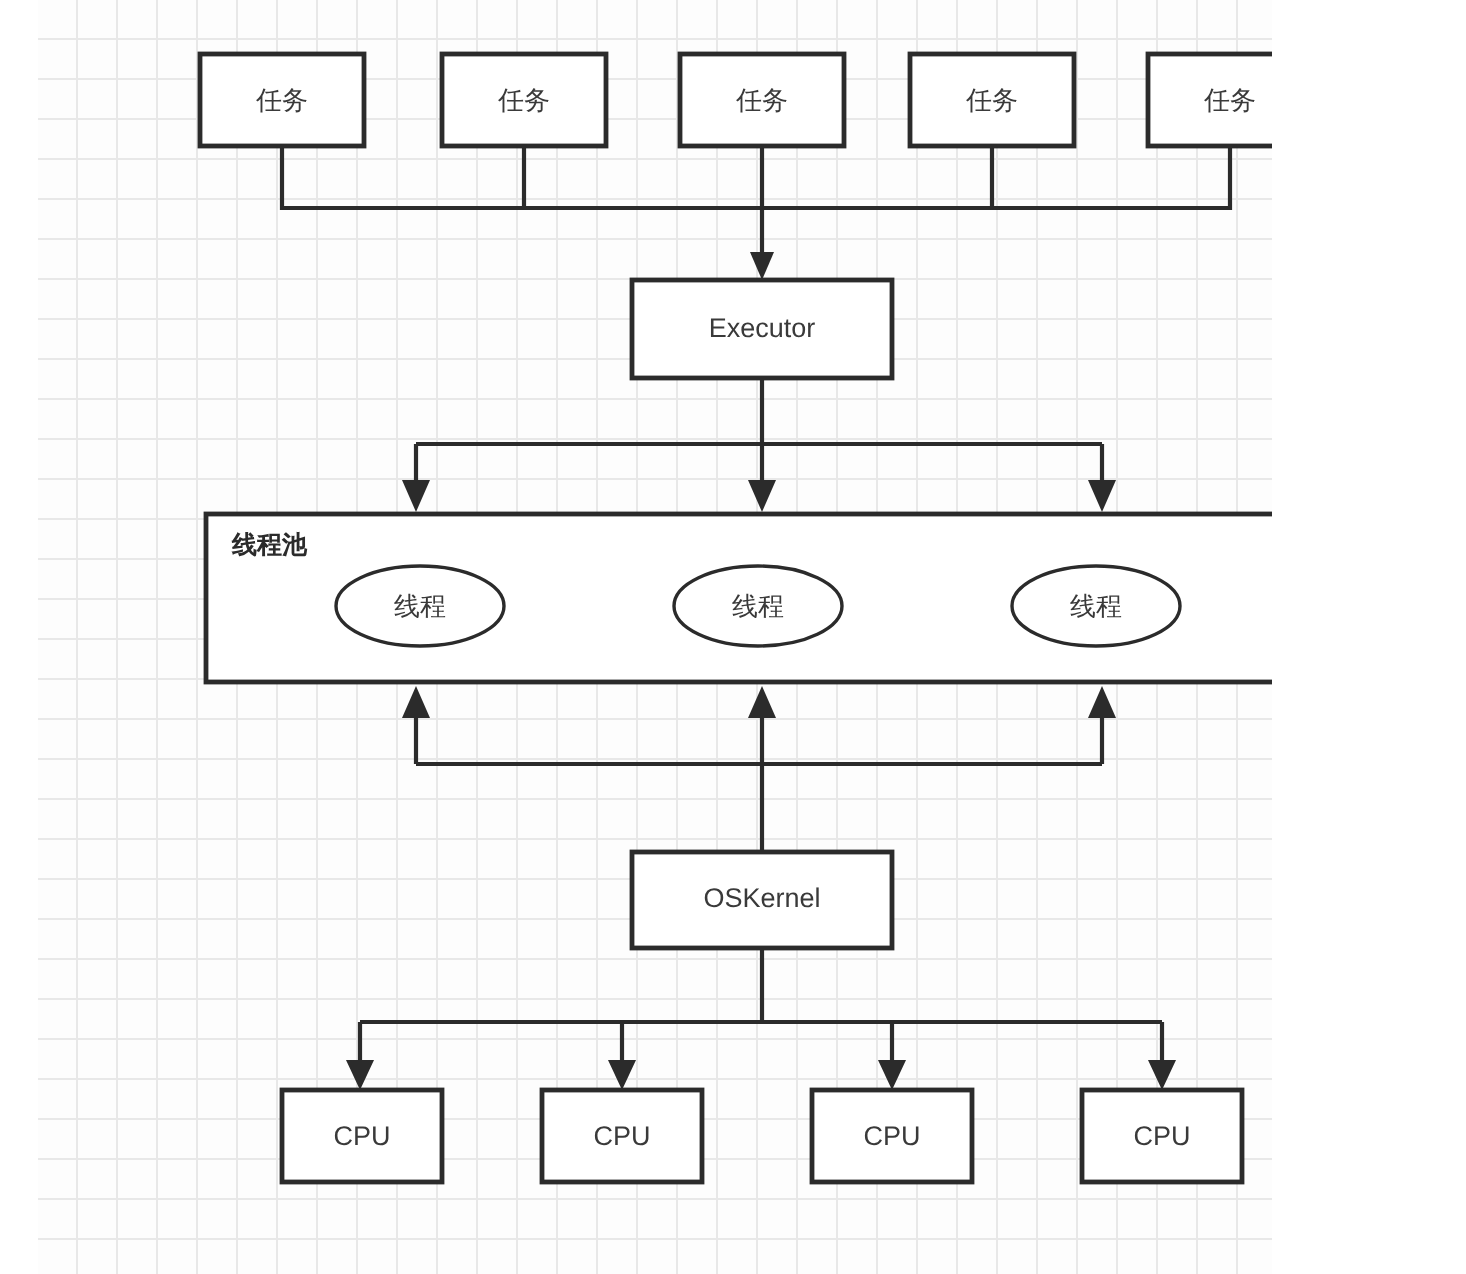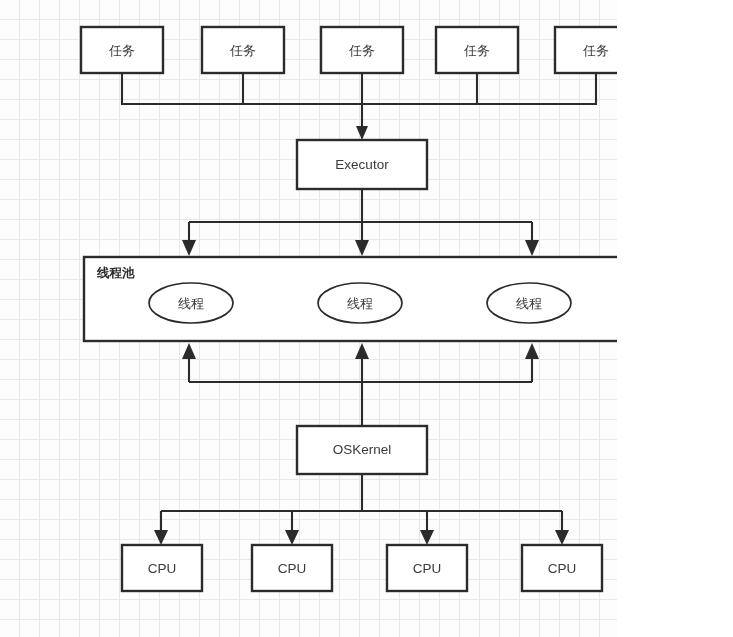--- a/index.html
+++ b/index.html
@@ -15,20 +15,21 @@
     position: relative;
     width: 617px;
     height: 637px;
     background-color: #fdfdfd;
     background-image:
       linear-gradient(to right, #e8e8e8 1px, transparent 1px),
       linear-gradient(to bottom, #e8e8e8 1px, transparent 1px);
     background-size: 20px 20px;
     background-position: -1px -1px;
     overflow: hidden;
+    margin-left: 19px;
   }
   #diagram-svg {
     position: absolute;
     left: 0;
     top: 0;
     width: 733px;
     height: 637px;
   }
   .node-rect {
     fill: #ffffff;

